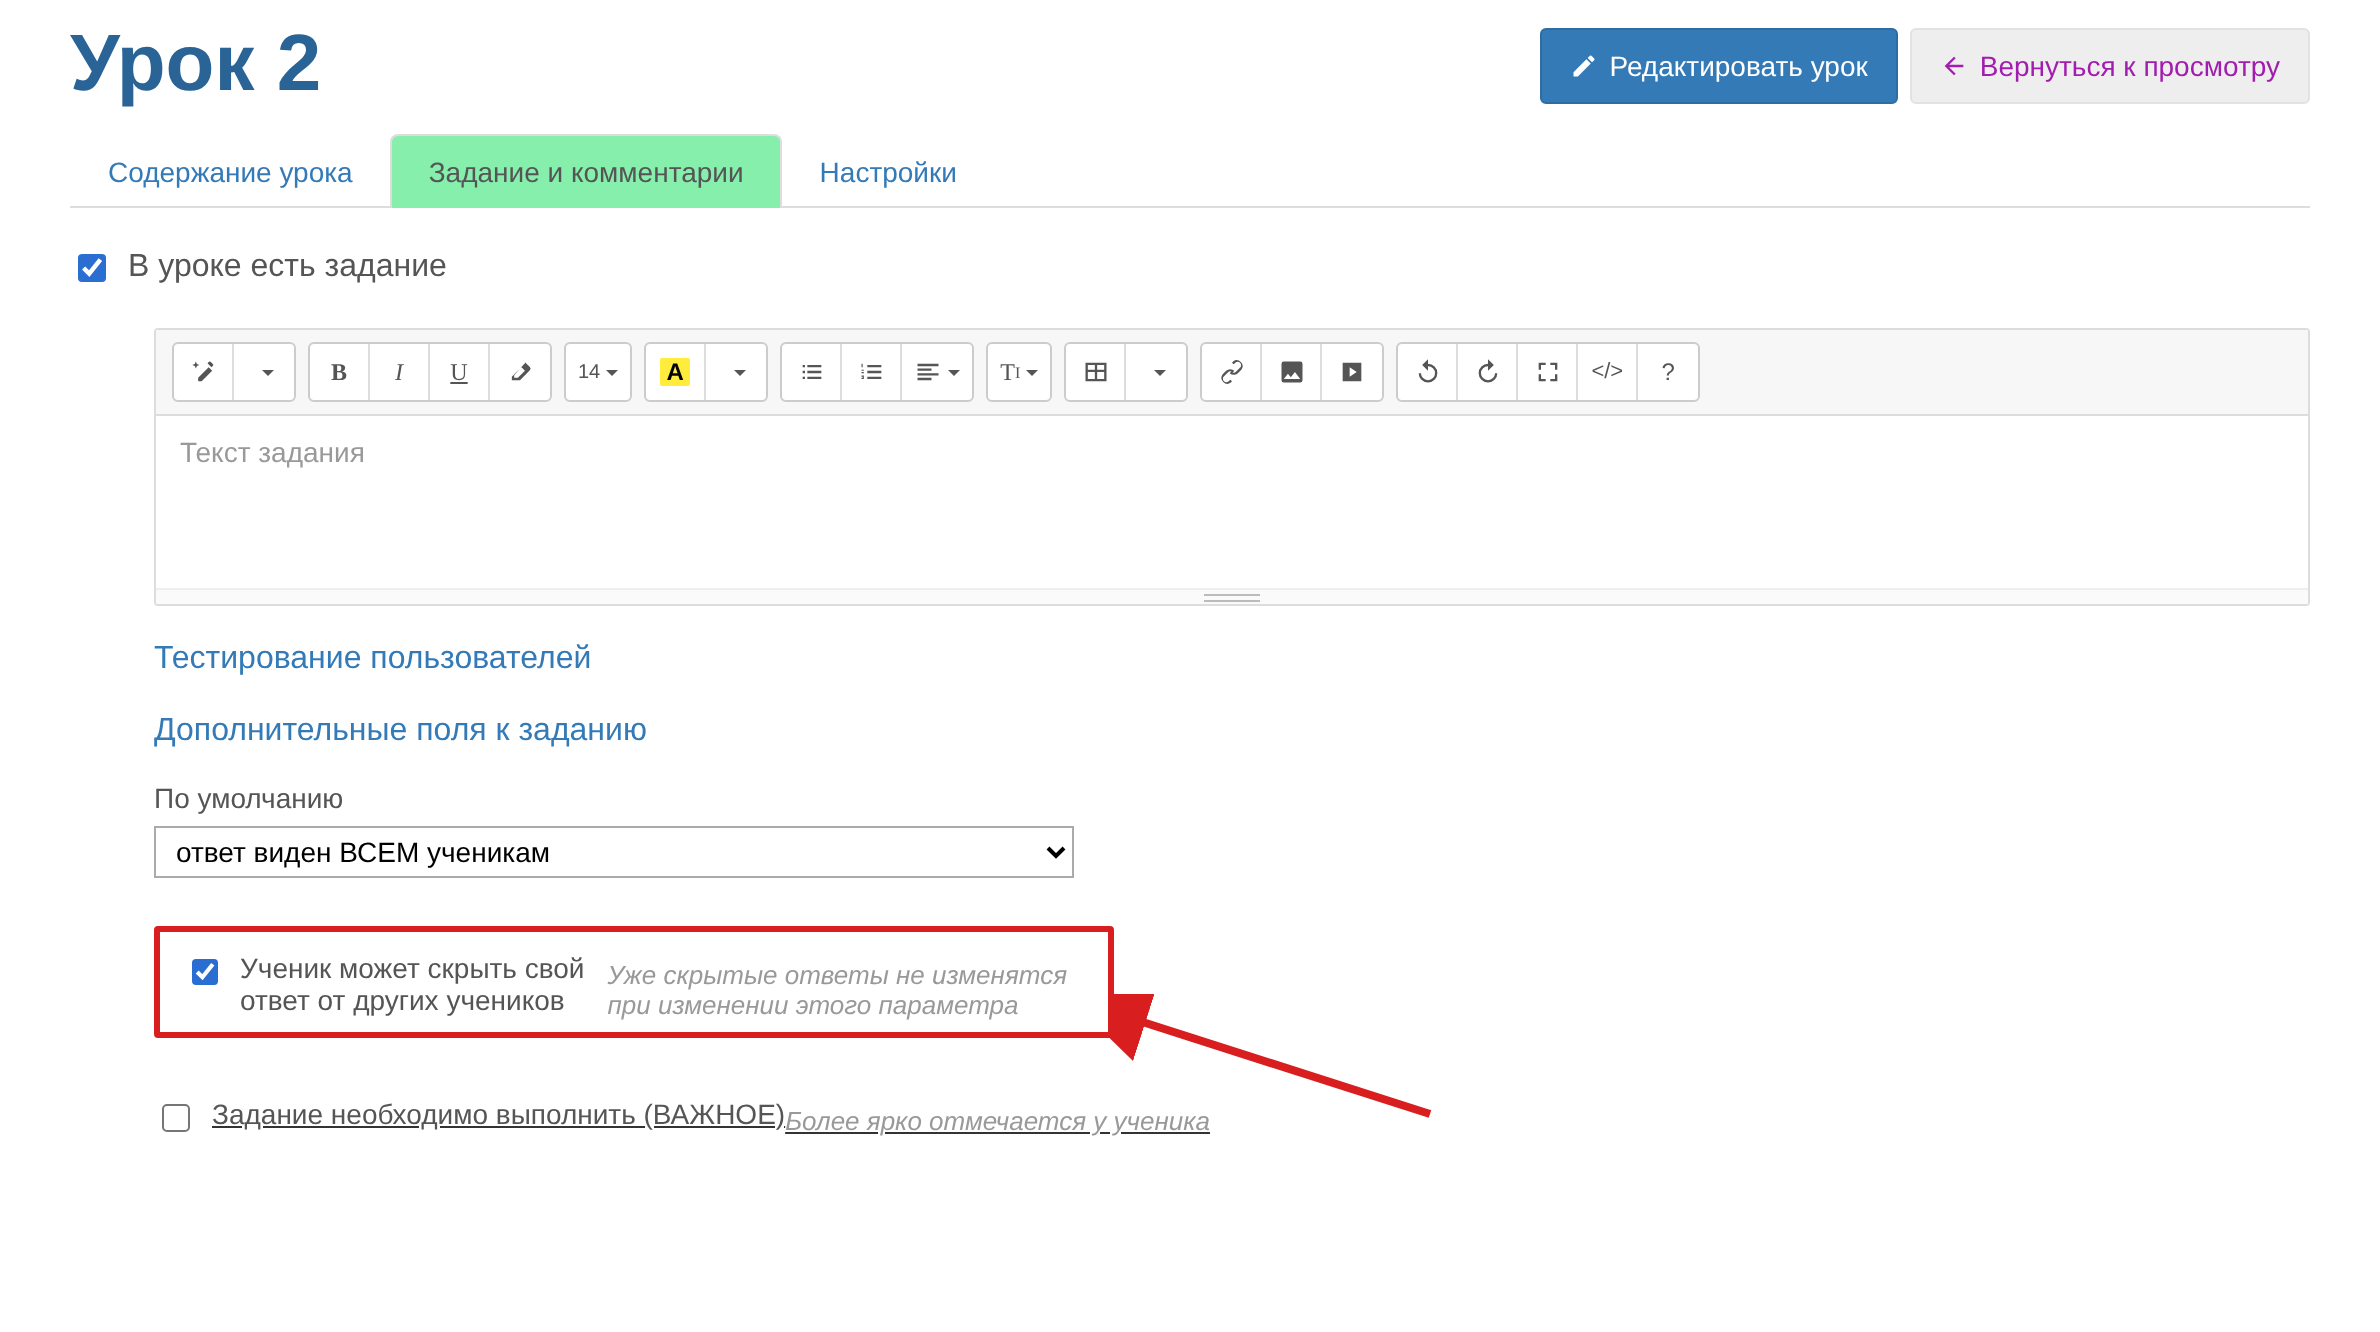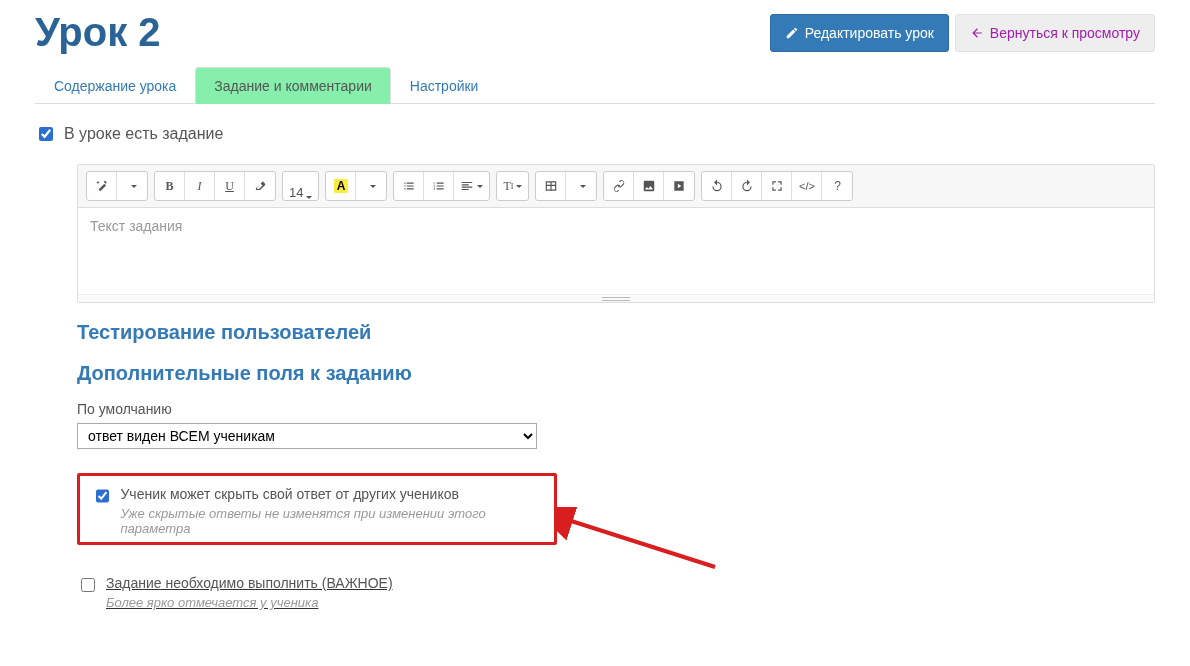--- a/index.html
+++ b/index.html
@@ -123,43 +123,42 @@
     background:#fafafa;
     border-top:1px solid #eee;
   }
   .drag-handle span{
     width: 28px; height:4px;
     border-top:1px solid #bbb;
     border-bottom:1px solid #bbb;
   }
   .section-link {
     color: #337ab7;
-    font-size: 20px;
+    font-size: 16px;
     margin: 18px 0 8px 0;
     cursor:pointer;
-    font-weight:bold;
   }
   .form-label { font-size: 14px; color:#555; margin: 16px 0 6px 0;}
   select.form-select {
     width: 460px;
     padding: 3px 6px;
     font-size: 14px;
     border: 1px solid #aaa;
     background: #fff;
   }
   .highlight-box {
     border: 3px solid #d81e1e;
     padding: 10px 12px 6px 12px;
     border-radius: 2px;
     margin-top: 24px;
     width: 480px;
     position: relative;
   }
   .option-row { display:flex; align-items:flex-start; gap:8px; }
-  .option-row .texts { display:flex; flex-direction:column; }
+  .option-row .texts { display:flex; flex-direction:row; }
   .option-row .main-text { font-size:14px; color:#555; }
   .option-row .hint-text { font-size:13px; color:#999; font-style:italic; margin-top:4px;}
   .plain-option { margin-top: 30px; text-decoration: underline; }
 </style>
 </head>
 <body>
 
 <div class="header-row">
   <h1 class="page-title">Урок 2</h1>
   <div class="header-buttons">
@@ -208,21 +207,21 @@
           <div class="tb-btn" style="font-style:italic;font-family:serif;">I</div>
           <div class="tb-btn" style="text-decoration:underline;font-family:serif;">U</div>
           <div class="tb-btn">
               <svg viewBox="0 0 24 24">
                 <path d="M16.24 3.56l4.2 4.2a2 2 0 0 1 0 2.83L12 19H5v-3l8.41-8.44 2.83-3zM7 17h3.17l6.07-6.07-3.17-3.17L7 14.83V17z"></path>
               </svg>
             </div>
         </div>
 
         <div class="tb-group">
-          <div class="tb-btn caret" style="font-size:13px;align-items:flex-end;">
+          <div class="tb-btn caret" style="font-size:10px;">
               <span>14</span>
             </div>
         </div>
 
         <div class="tb-group">
           <div class="tb-btn">
               <span class="font-a">A</span>
             </div>
           <div class="tb-btn caret"></div>
         </div>

